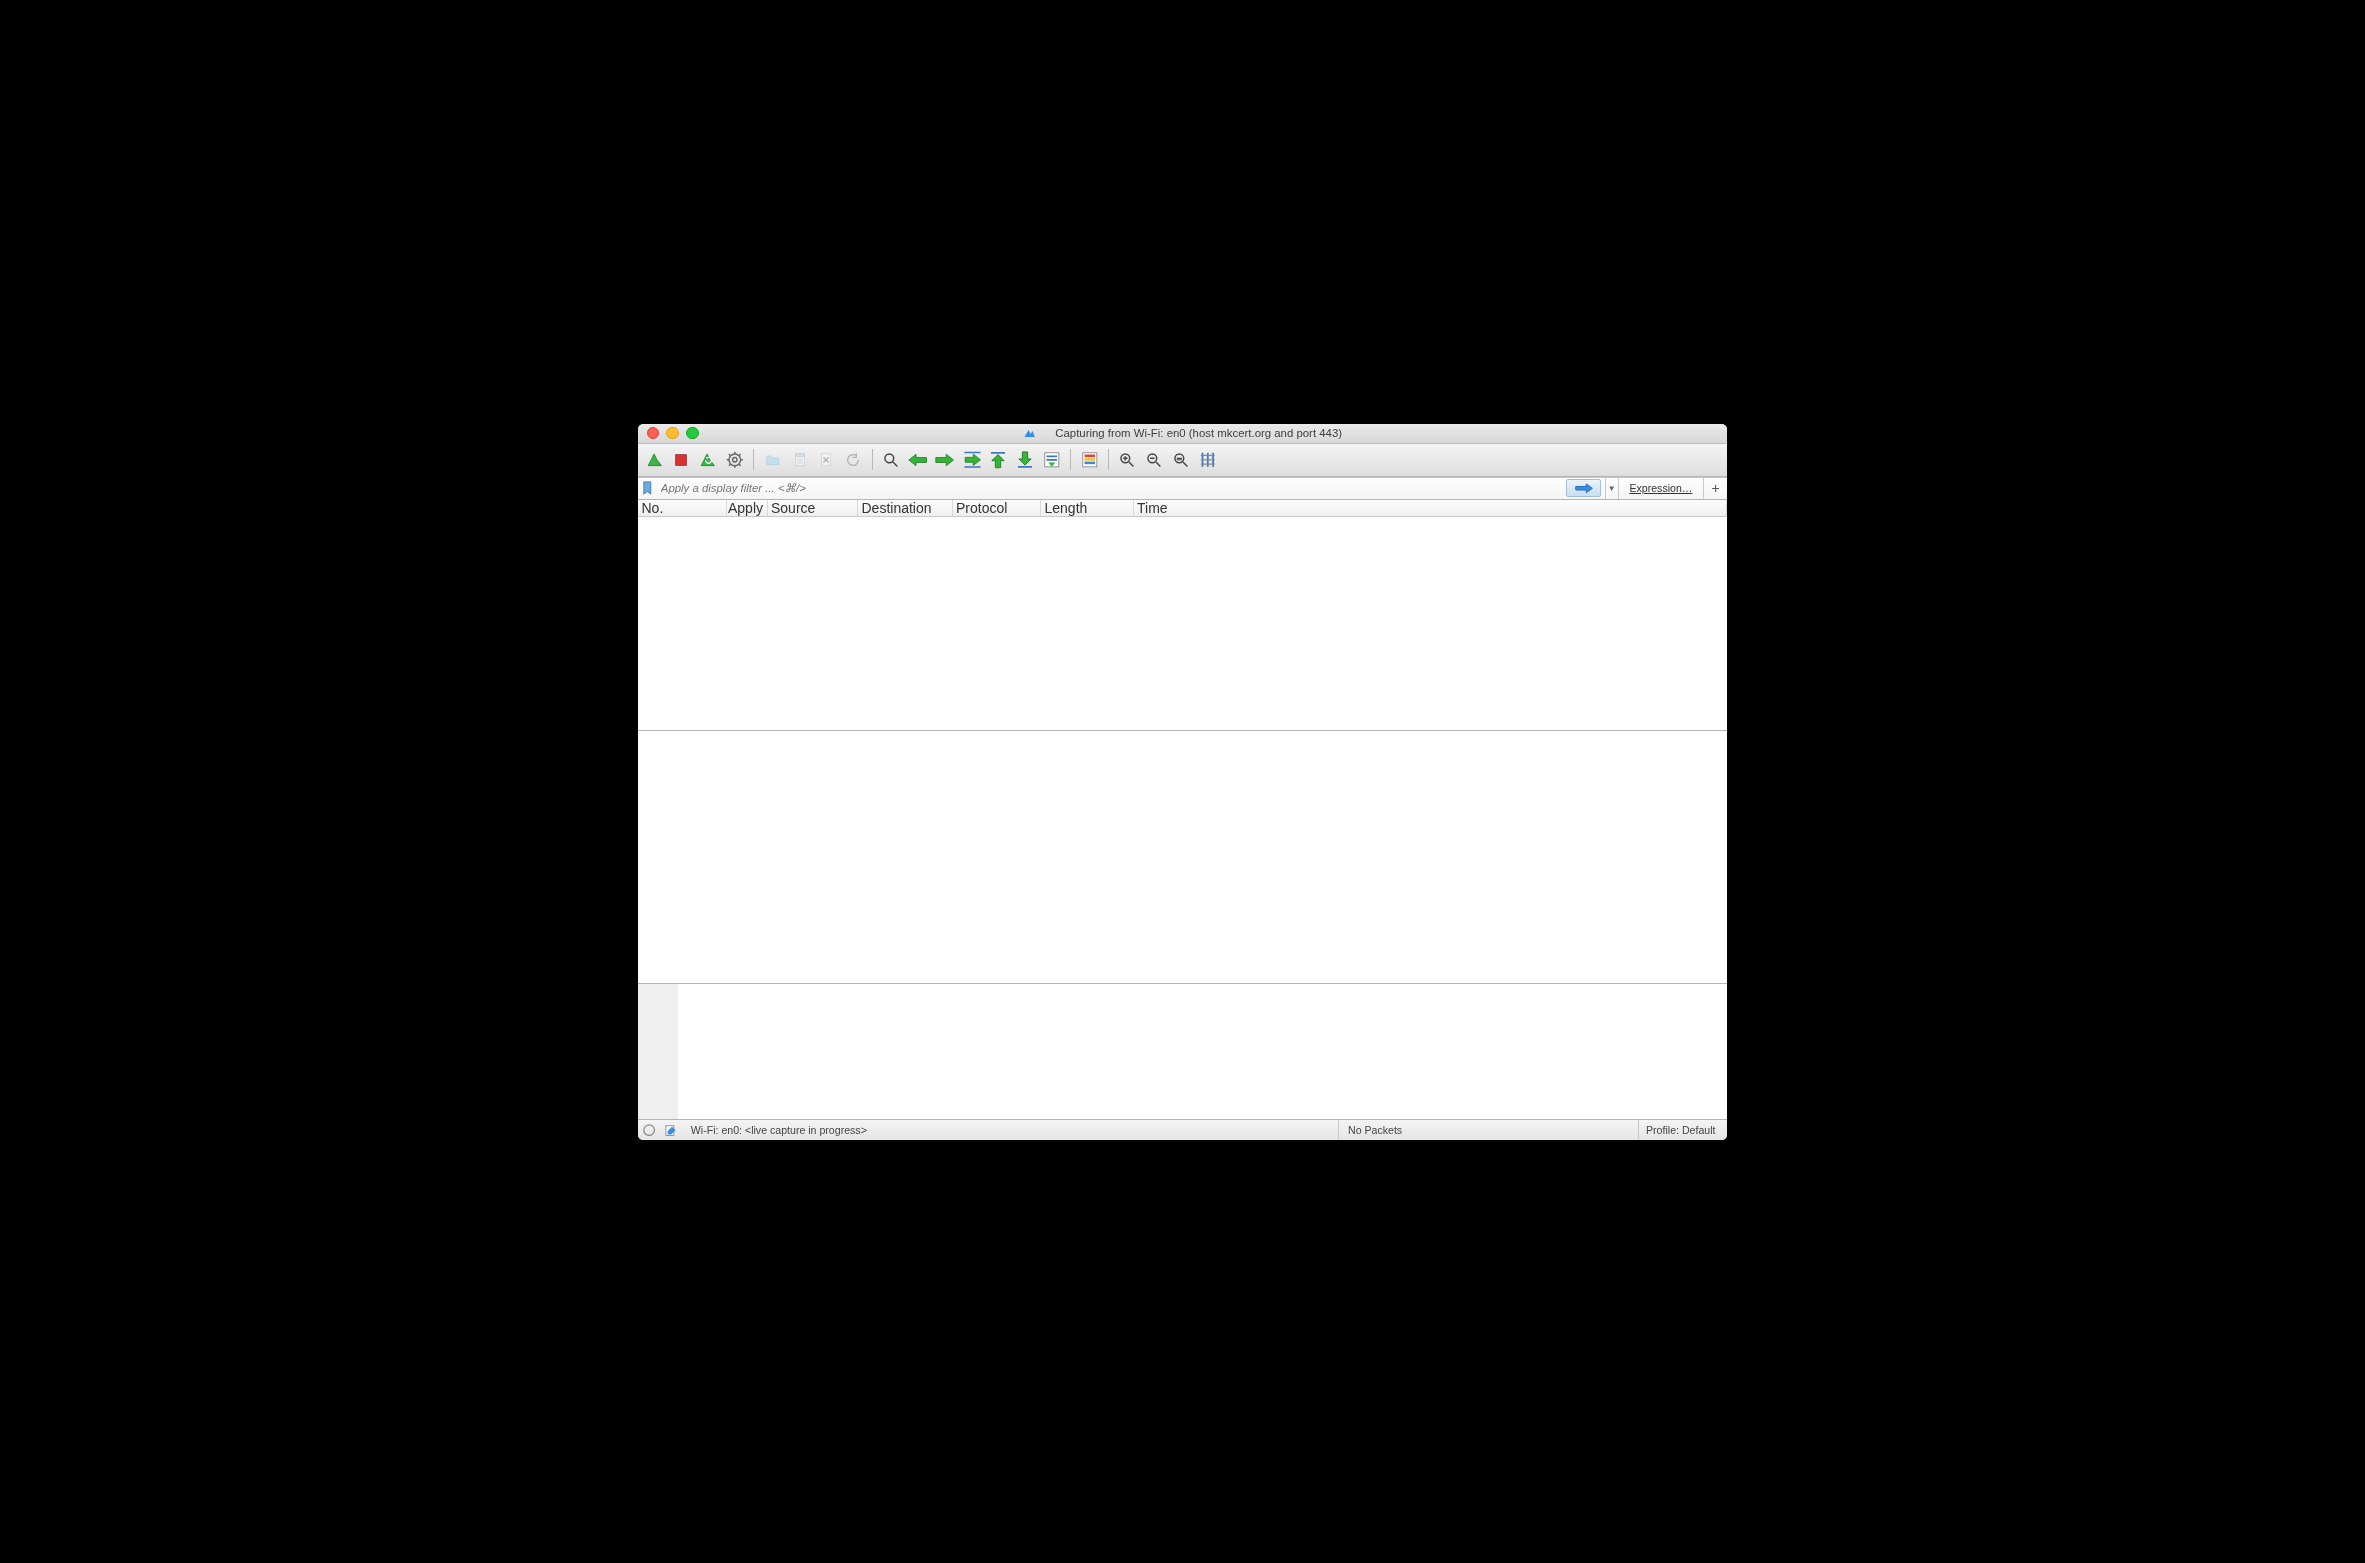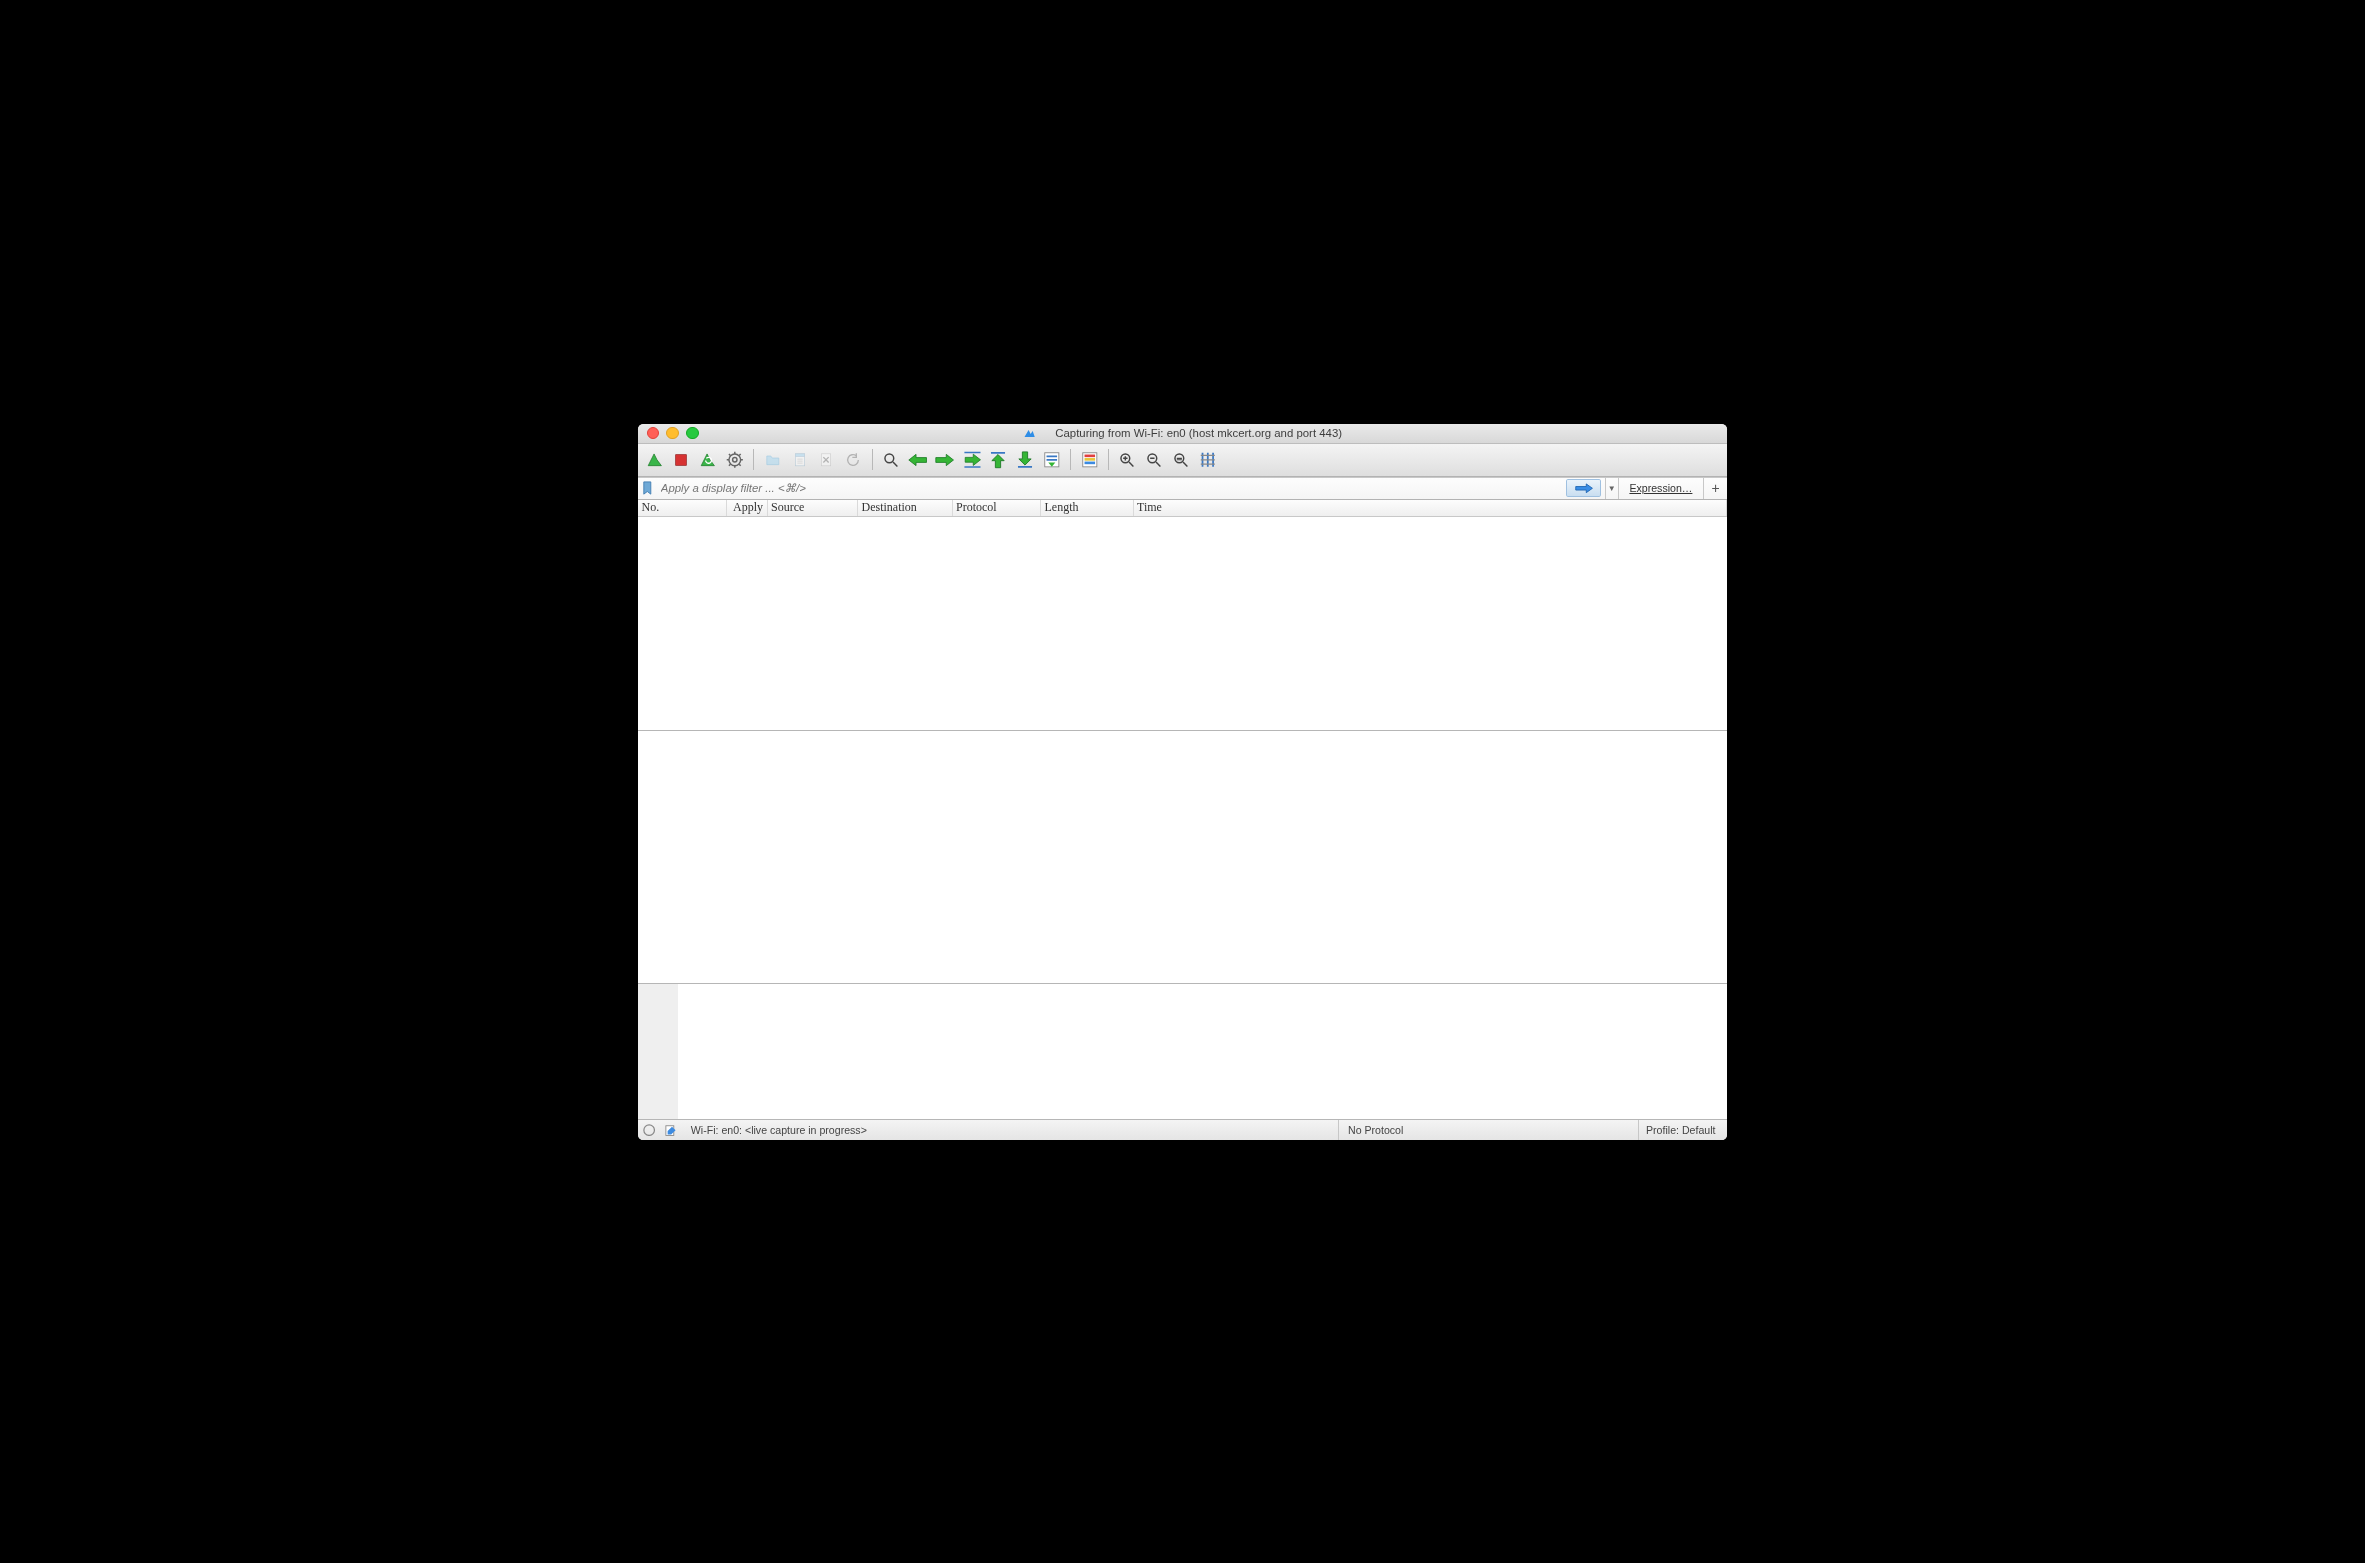--- a/index.html
+++ b/index.html
@@ -145,23 +145,22 @@
     font-size: 14px;
     color:#555;
   }
 
   
   .list-header {
     display: flex;
     height: 16px;
     background: linear-gradient(#fdfdfd, #efefef);
     border-bottom: 0.9px solid #c8c8c8;
-    font-size: 12px;
+    font-size: 14px;
     color: #333;
-    font-family: Liberation Serif, serif;
   }
   .list-header .col {
     display: flex;
     align-items: center;
     padding-left: 3.5px;
     border-right: 0.9px solid #dadada;
     white-space: nowrap;
   }
   .col-no     { width: 84px; }
   .col-time   { width: 33px; justify-content:flex-end; padding-right:3.5px;}
@@ -420,18 +419,18 @@
         </svg>
       </span>
       <span>
         <svg width="12.3" height="12.3" viewBox="0 0 14 14">
           <rect x="1" y="2" width="9" height="11" fill="#fff" stroke="#888"></rect>
           <path d="M8 3l4 4-5 5H3V8z" fill="#3e8be0"></path>
         </svg>
       </span>
     </div>
     <div class="slot msg">Wi-Fi: en0: &lt;live capture in progress&gt;</div>
-    <div class="slot pkt">No Protocol</div>
+    <div class="slot pkt">No Packets</div>
     <div class="slot profile">Profile: Default</div>
   </div>
 
 </div>
 
 
 </body></html>

